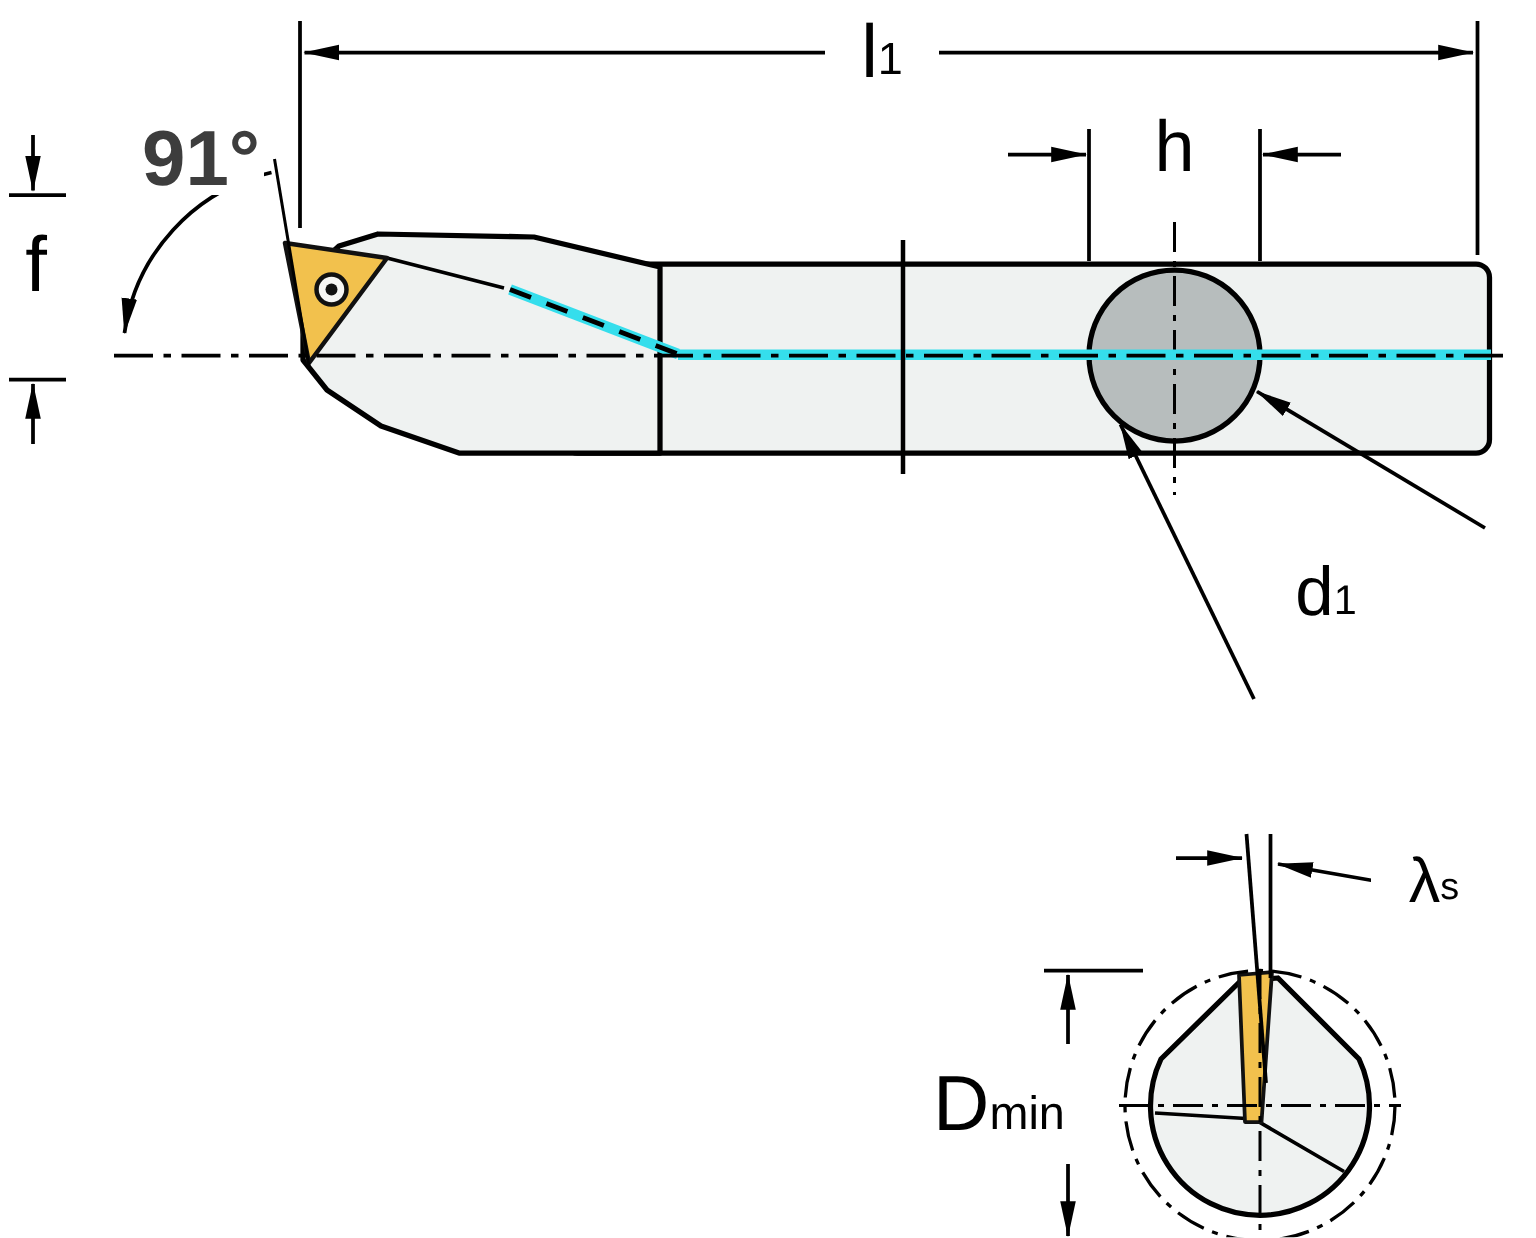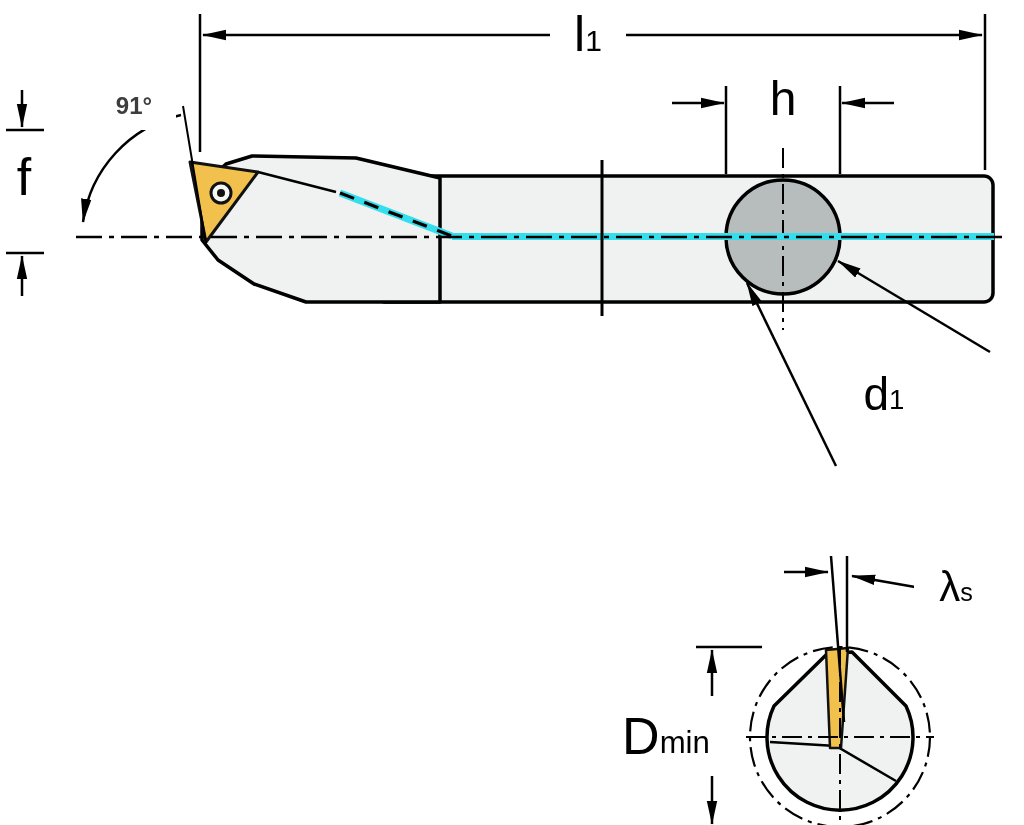--- a/index.html
+++ b/index.html
@@ -103,21 +103,21 @@
       <line x1="784" y1="572" x2="828" y2="572" stroke="#000" stroke-width="2.5" marker-end="url(#arr)"></line>
       <line x1="915" y1="587" x2="852" y2="576" stroke="#000" stroke-width="2.5" marker-end="url(#arr)"></line>
     </g>
   </svg>
 
   <div class="lbl" style="left:550px;top:6px;width:76px;height:56px;font-size:50px;">
     <span>l</span>
       <span class="sub">1</span>
   </div>
 
-  <div class="lbl angle-lbl" style="left:92px;top:82px;width:84px;height:48px;font-size:24px;">
+  <div class="lbl angle-lbl" style="left:92px;top:82px;width:84px;height:48px;font-size:52px;">
     <span>91°</span>
   </div>
 
   <div class="lbl" style="left:0px;top:146px;width:48px;height:62px;font-size:52px;">
     <span>f</span>
   </div>
 
   <div class="lbl" style="left:756px;top:70px;width:54px;height:58px;font-size:48px;">
     <span>h</span>
   </div>

